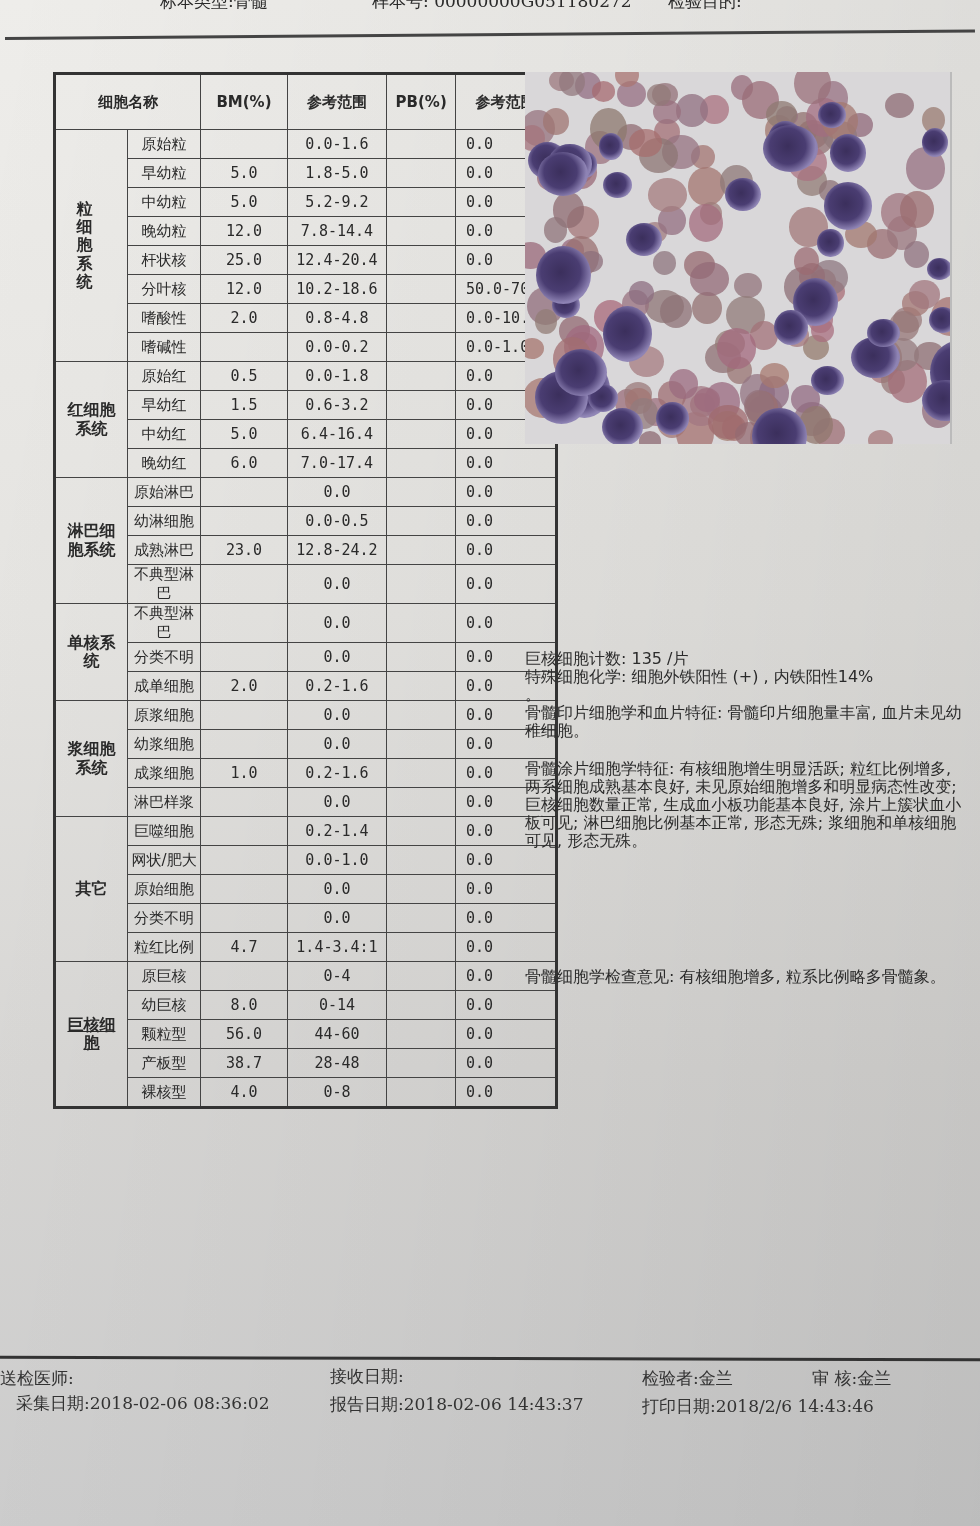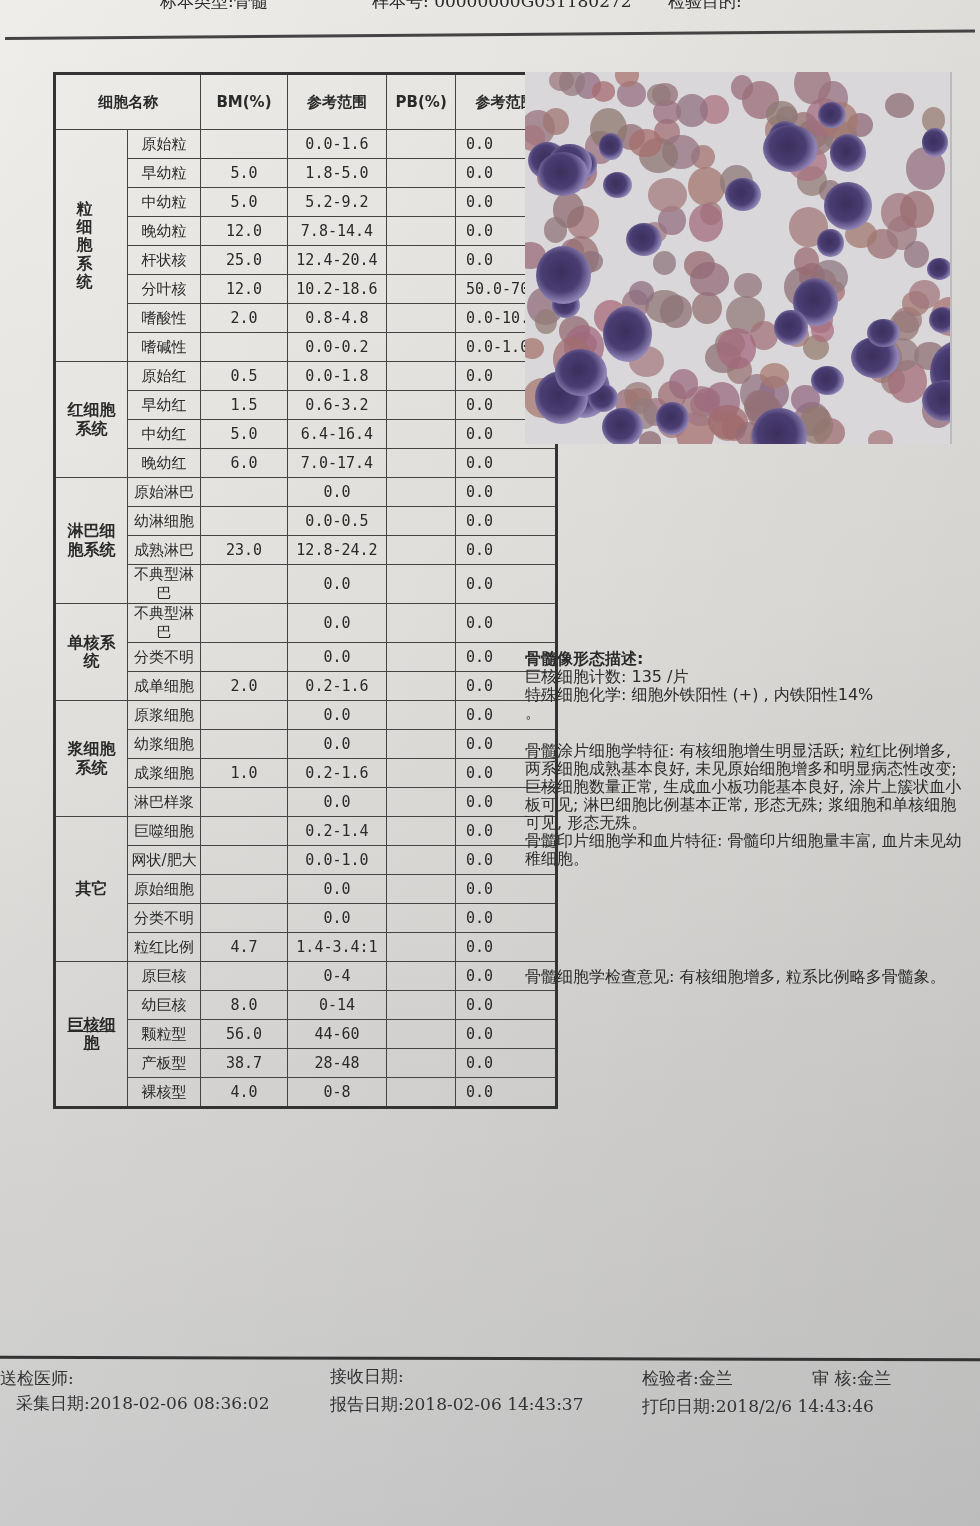--- a/index.html
+++ b/index.html
@@ -473,26 +473,25 @@
     <div class="cell" style="width: 50.5129px; height: 43.8693px; left: 12.8723px; top: 80.341px; background: radial-gradient(circle at 45% 45%, rgb(59, 47, 92) 0%, rgb(74, 61, 114) 45%, rgb(142, 131, 180) 70%, rgba(150, 140, 185, 0.6) 100%);"></div>
     <div class="cell" style="width: 54.9944px; height: 46.7619px; left: 238.168px; top: 53.3472px; background: radial-gradient(circle at 45% 45%, rgb(59, 47, 92) 0%, rgb(74, 61, 114) 45%, rgb(142, 131, 180) 70%, rgba(150, 140, 185, 0.6) 100%);"></div>
     <div class="cell" style="width: 40.8668px; height: 38.0426px; left: 77.0859px; top: 335.983px; background: radial-gradient(circle at 45% 45%, rgb(59, 47, 92) 0%, rgb(74, 61, 114) 45%, rgb(142, 131, 180) 70%, rgba(150, 140, 185, 0.6) 100%);"></div>
     <div class="cell" style="width: 48.0067px; height: 47.2542px; left: 299.008px; top: 110.471px; background: radial-gradient(circle at 45% 45%, rgb(59, 47, 92) 0%, rgb(74, 61, 114) 45%, rgb(142, 131, 180) 70%, rgba(150, 140, 185, 0.6) 100%);"></div>
     <div class="cell" style="width: 35.698px; height: 33.5641px; left: 200.353px; top: 105.699px; background: radial-gradient(circle at 45% 45%, rgb(59, 47, 92) 0%, rgb(74, 61, 114) 45%, rgb(142, 131, 180) 70%, rgba(150, 140, 185, 0.6) 100%);"></div>
     <div class="cell" style="width: 26.1877px; height: 27.5087px; left: 292.357px; top: 157.224px; background: radial-gradient(circle at 45% 45%, rgb(59, 47, 92) 0%, rgb(74, 61, 114) 45%, rgb(142, 131, 180) 70%, rgba(150, 140, 185, 0.6) 100%);"></div>
     <div class="cell" style="width: 32.9078px; height: 28.1602px; left: 342.18px; top: 247.267px; background: radial-gradient(circle at 45% 45%, rgb(59, 47, 92) 0%, rgb(74, 61, 114) 45%, rgb(142, 131, 180) 70%, rgba(150, 140, 185, 0.6) 100%);"></div>
   </div>
 
 <div class="desc" style="top:650px;">
-  <p class="h">骨髓像形态描述:</p>
   <p>巨核细胞计数: 135    /片</p>
   <p>特殊细胞化学: 细胞外铁阳性 (+) , 内铁阳性14%</p>
   <p>。</p>
+  <p>骨髓印片细胞学和血片特征: 骨髓印片细胞量丰富, 血片未见幼稚细胞。</p>
   <p style="margin-top:20px;">骨髓涂片细胞学特征: 有核细胞增生明显活跃; 粒红比例增多, 两系细胞成熟基本良好, 未见原始细胞增多和明显病态性改变; 巨核细胞数量正常, 生成血小板功能基本良好, 涂片上簇状血小板可见; 淋巴细胞比例基本正常, 形态无殊; 浆细胞和单核细胞可见, 形态无殊。</p>
-  <p>骨髓印片细胞学和血片特征: 骨髓印片细胞量丰富, 血片未见幼稚细胞。</p>
 </div>
 
 <div class="desc" style="top:968px;">
   <p>骨髓细胞学检查意见: 有核细胞增多, 粒系比例略多骨髓象。</p>
 </div>
 
 <div class="rule-bottom"></div>
 <div class="footer">
   <span style="left:0;top:1367px;">送检医师:</span>
   <span style="left:330px;top:1365px;">接收日期:</span>

